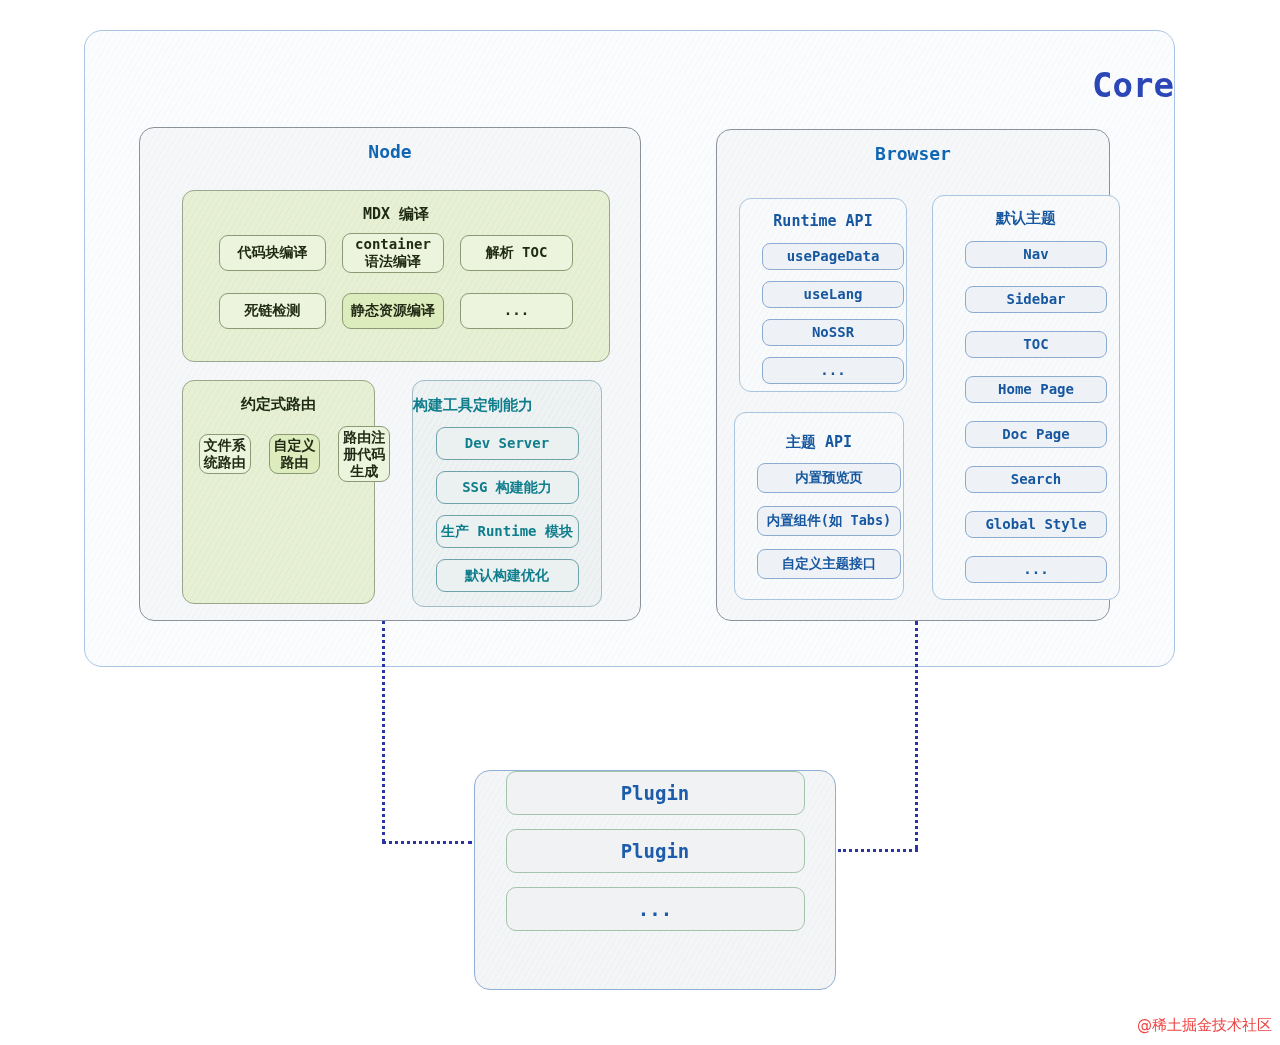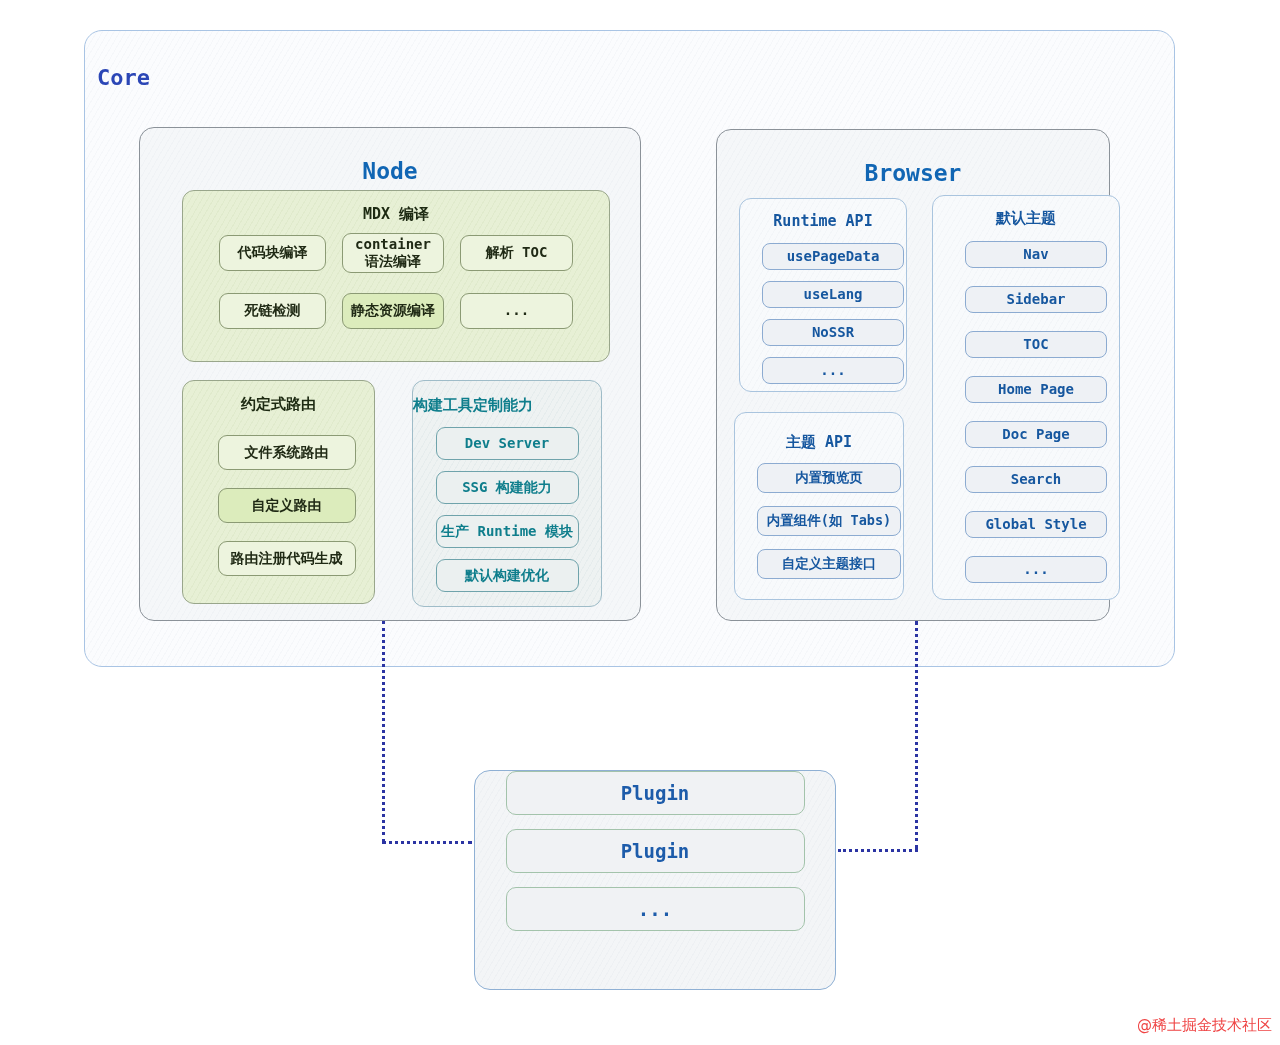--- a/index.html
+++ b/index.html
@@ -15,34 +15,34 @@
   
   .core-box {
     left: 84px; top: 30px; width: 1091px; height: 637px;
     border: 1.5px solid #a9c4e4; border-radius: 18px;
     background:
       repeating-linear-gradient(120deg, rgba(150,165,185,0.055) 0 1px, transparent 1px 5px),
       #fbfcfe;
   }
   .core-title {
     position: absolute; left: 12px; right: 0; top: 34px;
-    text-align: left; font-size: 22px; font-weight: bold; color: #2b46b6;
+    text-align: right; font-size: 34px; font-weight: bold; color: #2b46b6;
   }
   .section-box {
     position: absolute;
     border: 1.4px solid #8b9299; border-radius: 15px;
     background:
       repeating-linear-gradient(120deg, rgba(150,165,185,0.05) 0 1px, transparent 1px 5px),
       #f5f7f9;
   }
   .node-box { left: 54px; top: 96px; width: 502px; height: 494px; }
   .browser-box { left: 631px; top: 98px; width: 394px; height: 492px; }
   .section-title {
-    position: absolute; left: 0; right: 0; top: 30px;
-    text-align: center; font-size: 23px; font-weight: bold; color: #1166b4;
+    position: absolute; left: 0; right: 0; top: 13px;
+    text-align: center; font-size: 18px; font-weight: bold; color: #1166b4;
   }
 
   
   .green-box {
     position: absolute;
     border: 1.3px solid #99a68b; border-radius: 12px;
     background:
       repeating-linear-gradient(120deg, rgba(140,170,100,0.08) 0 1px, transparent 1px 5px),
       #e7f0d5;
   }
@@ -62,22 +62,22 @@
     border: 1.2px solid #8b9a74; border-radius: 9px;
     background: #edf4de;
     color: #202a15; font-size: 14px; font-weight: bold;
     display: flex; align-items: center; justify-content: center;
     text-align: center; line-height: 1.2; padding: 2px 3px;
   }
   .g-item.darker { background: #dcecbc; }
 
   .routing-box { left: 42px; top: 252px; width: 193px; height: 224px; }
   .routing-items {
-    position: absolute; left: 8px; top: 45px; width: 100%;
-    display: flex; flex-direction: column; align-items: center; gap: 18px; margin-top: 9px;
+    position: absolute; left: 16px; top: 45px; width: 100%;
+    display: flex; flex-direction: row; align-items: center; gap: 18px;
   }
   .routing-items .g-item { width: 138px; min-height: 35px; }
 
   
   .build-box {
     position: absolute; left: 272px; top: 252px; width: 190px; height: 227px;
     border: 1.3px solid #9fbcc8; border-radius: 12px;
     background:
       repeating-linear-gradient(120deg, rgba(120,160,170,0.07) 0 1px, transparent 1px 5px),
       #eef2f2;

